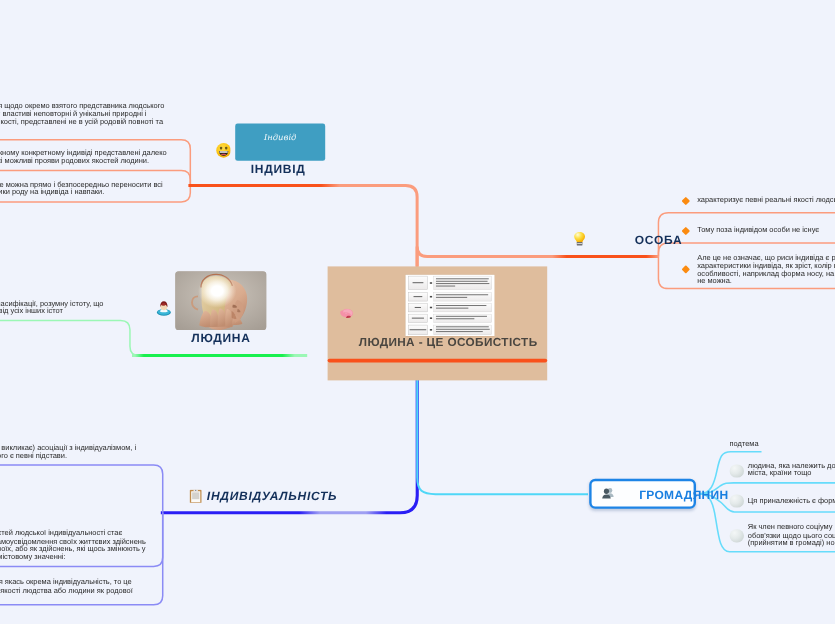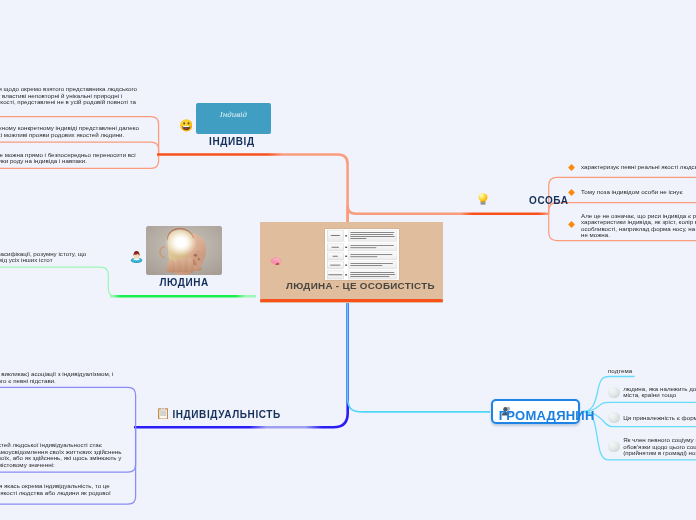--- a/index.html
+++ b/index.html
@@ -3,21 +3,21 @@
 <meta charset="utf-8">
 <style>
   html,body{margin:0;padding:0;}
   body{width:696px;height:520px;background:#f0f3fc;overflow:hidden;
        font-family:"Liberation Sans",sans-serif;position:relative;}
   #canvas{position:absolute;left:0;top:0;width:696px;height:520px;overflow:hidden;}
   svg.layer{position:absolute;left:0;top:0;width:696px;height:520px;}
   .node{position:absolute;}
 
   
-  #central{left:260px;top:221.5px;width:183px;height:81px;background:#dfbd9d;}
+  #central{left:273px;top:221.5px;width:183px;height:95px;background:#dfbd9d;}
   #central .uline{position:absolute;left:0;top:77.5px;width:183px;height:2.8px;
       background:#f9511b;border-radius:2px;}
   #central .title{position:absolute;left:26px;top:58px;width:160px;
       font-size:9.8px;font-weight:bold;color:#4a4640;letter-spacing:0.32px;white-space:nowrap;}
 
   #central .brain{position:absolute;left:10.1px;top:35.2px;line-height:0;}
   #central .tablecard{position:absolute;left:65px;top:7px;width:74px;height:51px;
       background:#fff;line-height:0;box-shadow:0 0 1px rgba(0,0,0,.25);}
 
   
@@ -41,25 +41,25 @@
   #lbl-lyudyna{left:159.4px;top:277.1px;}
 
   #n-osoba{left:0;top:0;width:696px;height:520px;pointer-events:none;}
   #n-osoba .emo{left:478px;top:192.9px;}
   #lbl-osoba{left:489px;top:194.5px;margin-left:40px;}
 
   #n-gromadyanyn{position:absolute;left:490.7px;top:399px;width:85px;height:21px;
       background:#fdfeff;border:2px solid #1d84e6;border-radius:5px;
       box-shadow:0 1.5px 2.5px rgba(20,60,120,.22);}
   #n-gromadyanyn .emo{left:8.3px;top:5.3px;}
-  #lbl-gromadyanyn{left:6px;top:7.2px;color:#1a7fe0;font-size:13px;letter-spacing:0.25px;}
+  #lbl-gromadyanyn{left:40px;top:7.2px;color:#1a7fe0;font-size:10px;letter-spacing:0.25px;}
 
   #n-indyvidualnist{left:0;top:0;width:696px;height:520px;pointer-events:none;}
   #n-indyvidualnist .emo{left:157.9px;top:407.6px;}
-  #lbl-indyvidualnist{left:172.4px;top:408.5px;}
+  #lbl-indyvidualnist{left:172.4px;top:408.5px;font-style:italic;}
 
   
   .leaf{position:absolute;font-size:6.2px;color:#2a2a2a;line-height:6.5px;}
   .lf-ind1{width:172px;left:-31.3px;top:86.2px;}
   .lf-ind2{width:160px;left:-14.2px;top:125.4px;}
   .lf-ind3{width:173px;left:-36.6px;top:151.6px;}
   .lf-lyu1{width:128px;left:-41.3px;top:250.6px;}
   .d-os1{left:569.4px;top:164.9px;}
   .d-os2{left:569.4px;top:190.3px;}
   .d-os3{left:569.4px;top:222.1px;}

